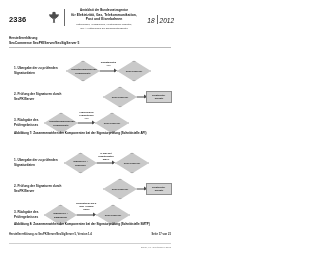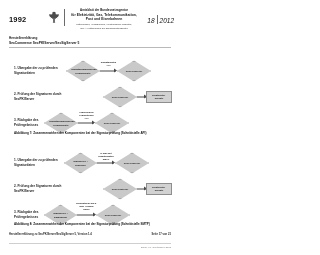--- a/index.html
+++ b/index.html
@@ -119,21 +119,21 @@
   .f-right{position:absolute;right:0;top:0;font-size:2.7px;font-weight:bold;color:#2a2a2a;}
   .footrule{position:absolute;left:9px;right:9px;top:243px;height:1px;background:#cfcfcf;}
   .f-date{position:absolute;right:9px;top:246px;font-size:2.5px;color:#7a7a7a;}
 </style>
 </head>
 <body>
 
 <div class="page">
 
   <div class="header">
-    <div class="pageno">1992</div>
+    <div class="pageno">2336</div>
 
     <div class="eagle">
       <svg width="12" height="13" viewBox="0 0 24 26">
         <path d="M12 1.5 C9.6 1.5 8.4 3 8.4 4.4 C8.4 5.2 8.9 5.9 9.6 6.2
                  L6 7 L2 6 L3.4 8.4 L1.4 9 L4.6 10.6 L2.6 11.6 L6.4 12.4
                  L5 14.6 L8.4 13.6 L8 16.6 L10.4 14.6 L10.4 22 L13.6 22
                  L13.6 14.6 L16 16.6 L15.6 13.6 L19 14.6 L17.6 12.4
                  L21.4 11.6 L19.4 10.6 L22.6 9 L20.6 8.4 L22 6 L18 7
                  L14.4 6.2 C15.1 5.9 15.6 5.2 15.6 4.4 C15.6 3 14.4 1.5 12 1.5 Z" fill="#4c4c4c"></path>
         <rect x="9.8" y="22" width="4.4" height="1.4" fill="#4c4c4c"></rect>

